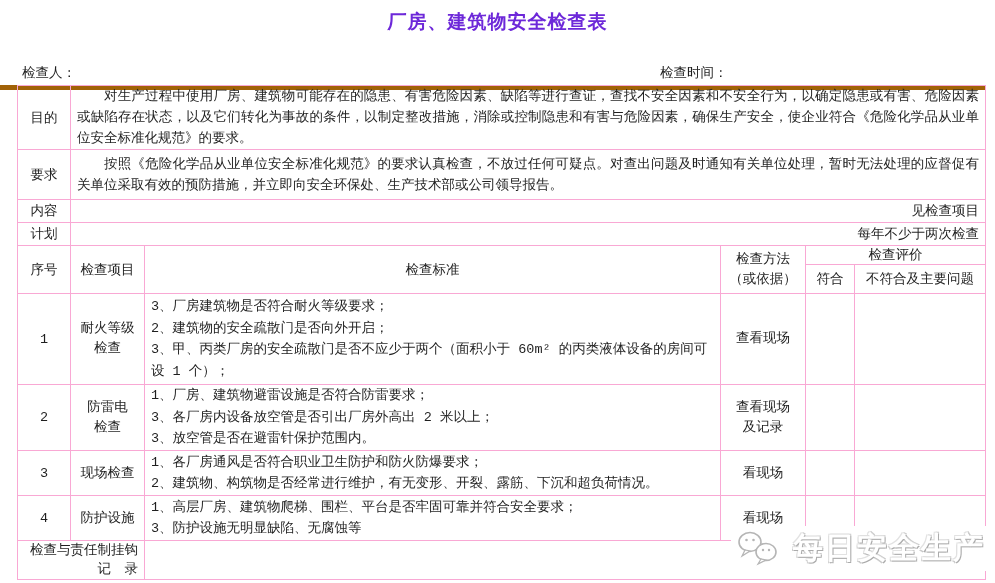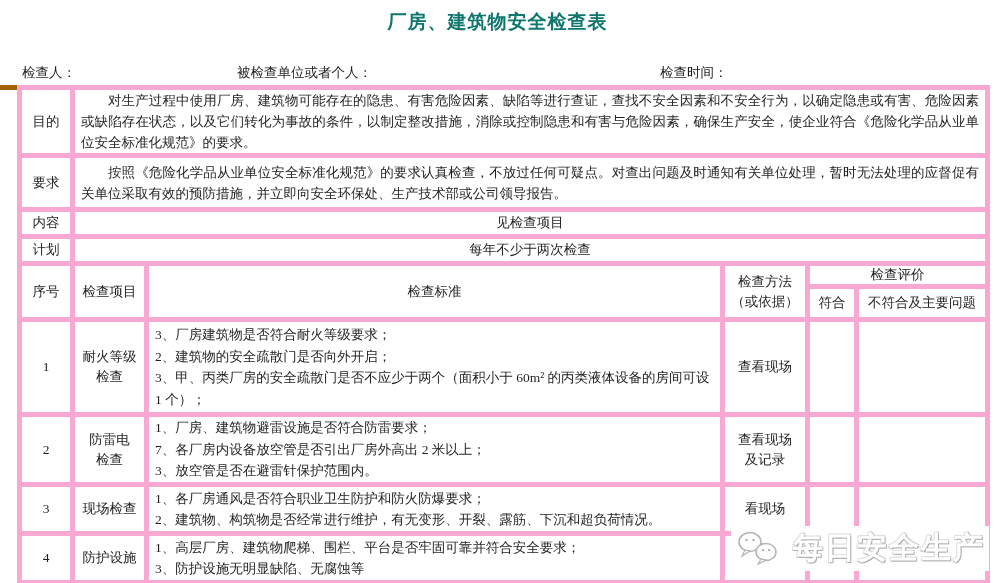--- a/index.html
+++ b/index.html
@@ -3,40 +3,40 @@
 <meta charset="utf-8">
 <style>
   html,body { margin:0; padding:0; background:#ffffff; }
   .page {
     position:relative; width:995px; height:583px; background:#ffffff;
     font-family:"Liberation Serif","DejaVu Serif",serif;
     color:#1f1f1f; overflow:hidden;
   }
   .doc-title {
     margin:0; padding-top:9px; text-align:center;
-    font-size:19px; font-weight:bold; letter-spacing:1px; color:#0f766e;
+    font-size:19px; font-weight:bold; letter-spacing:1px; color:#6d28d9;
   }
   .info-row {
     position:absolute; top:57px; left:0; width:985px; height:28px;
     border-bottom:5px solid #a16207; font-size:13.5px;
   }
   .info-row span { position:absolute; top:7px; white-space:nowrap; }
   .f-inspector { left:22px; }
   .f-unit      { left:237px; }
   .f-time      { left:660px; }
 
   table.main {
     position:absolute; top:85px; left:17px;
     border-collapse:collapse; table-layout:fixed; width:968px;
     font-size:13.5px; color:#1f1f1f;
   }
-  table.main td { border:5px solid #f9a8d4; padding:0 6px; vertical-align:middle; overflow:hidden; }
+  table.main td { border:1px solid #f9a8d4; padding:0 6px; vertical-align:middle; overflow:hidden;font-family:Liberation Mono, monospace; }
   td.lbl { text-align:center; padding:0 2px; }
   td.longtext { text-align:justify; text-indent:2em; line-height:21px; padding:2px 10px; }
-  td.centertext { text-align:center; }
+  td.centertext { text-align:right; }
   td.std { padding:4px 8px; line-height:21.5px; vertical-align:middle; }
   td.std div { text-align:left; }
   td.hdr { text-align:center; }
   .two-line { line-height:20px;margin-left:44px; }
   td.blank { }
   .footer-lbl { text-align:right; line-height:19px; padding:0 2px; }
 
   .watermark {
     position:absolute; right:6px; bottom:12px;
     display:flex; align-items:center; gap:12px;
@@ -53,21 +53,20 @@
 </style>
 </head>
 <body>
 
 <div class="page">
 
   <h1 class="doc-title">厂房、建筑物安全检查表</h1>
 
   <div class="info-row">
     <span class="f-inspector">检查人：</span>
-    <span class="f-unit">被检查单位或者个人：</span>
     <span class="f-time">检查时间：</span>
   </div>
 
   <table class="main">
     <colgroup>
       <col style="width:53px">
         <col style="width:74px">
         <col style="width:576px">
       <col style="width:85px">
         <col style="width:49px">
@@ -126,21 +125,21 @@
       </tr>
 
       <tr>
         <td class="lbl" style="height:65px">2</td>
         <td class="lbl two-line">
           <div>防雷电</div>
           <div>检查</div>
         </td>
         <td class="std">
           <div>1、厂房、建筑物避雷设施是否符合防雷要求；</div>
-          <div>7、各厂房内设备放空管是否引出厂房外高出 2 米以上；</div>
+          <div>3、各厂房内设备放空管是否引出厂房外高出 2 米以上；</div>
           <div>3、放空管是否在避雷针保护范围内。</div>
         </td>
         <td class="lbl two-line">
           <div>查看现场</div>
           <div>及记录</div>
         </td>
         <td class="blank"></td>
         <td class="blank"></td>
       </tr>
 

